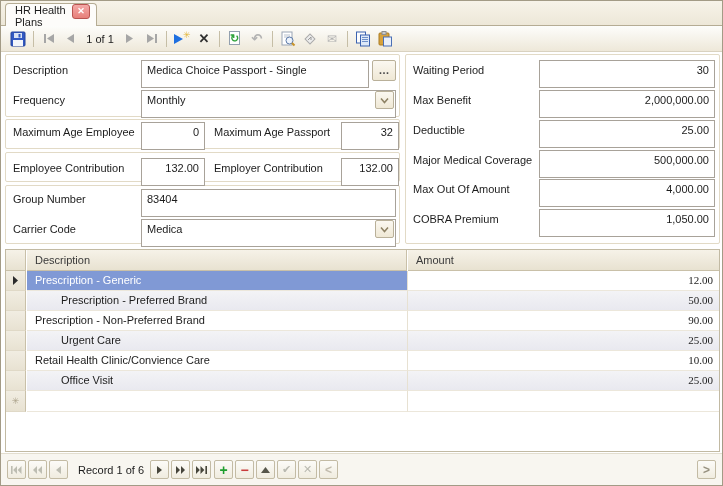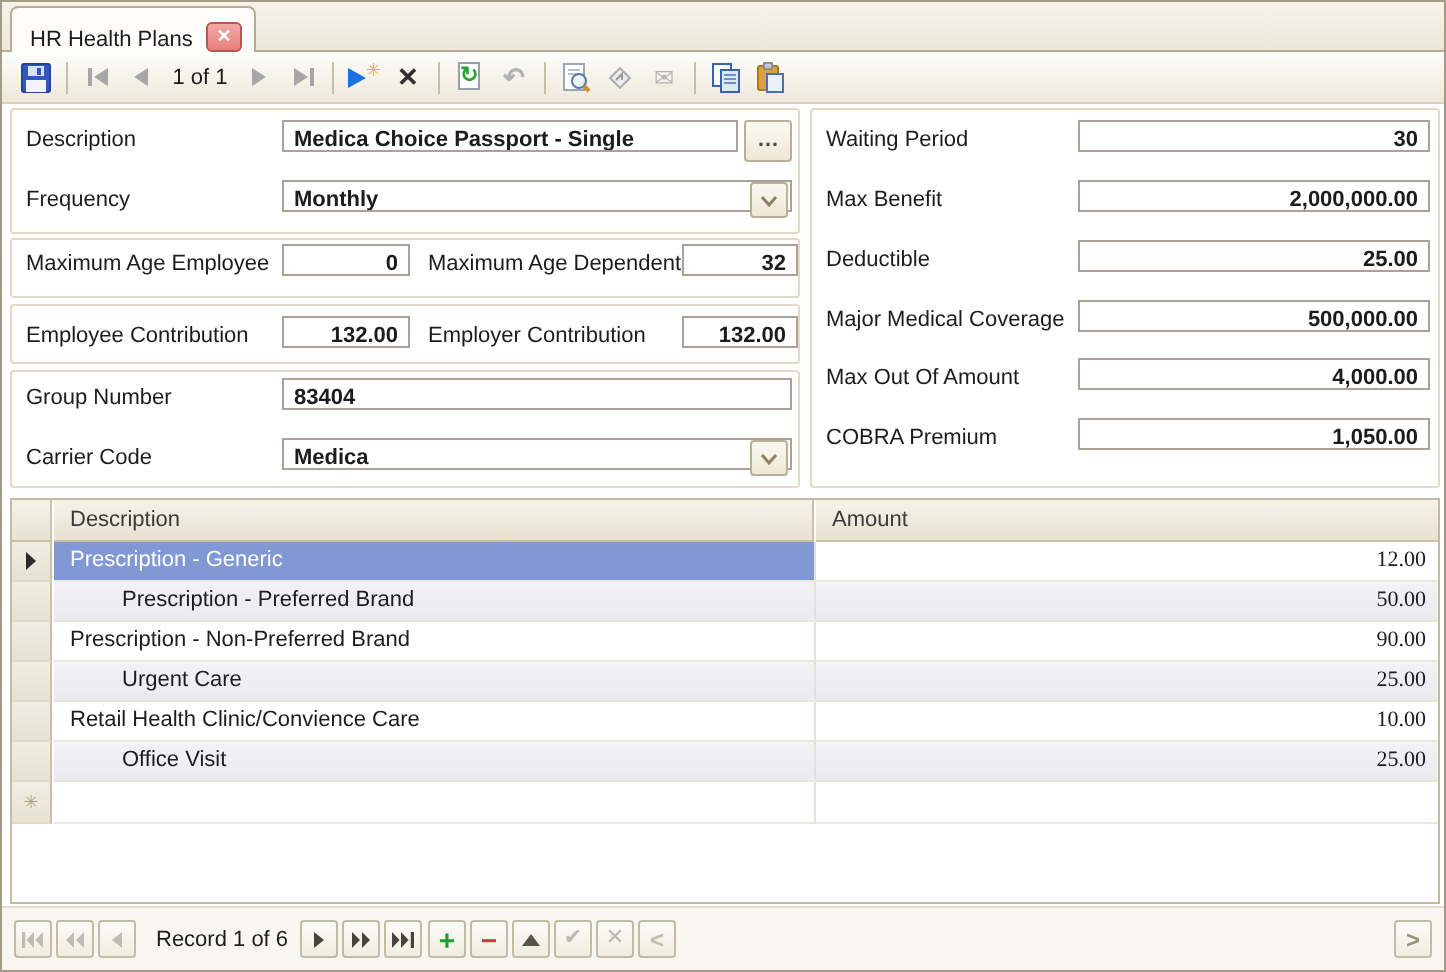--- a/index.html
+++ b/index.html
@@ -5,23 +5,23 @@
   html,body{margin:0;padding:0;background:#CFCFCF;}
   *{box-sizing:border-box;}
   .window{
     position:relative;width:723px;height:486px;background:#FFFFFF;
     border:1px solid #A39B86;overflow:hidden;
     font-family:"Liberation Sans", sans-serif;font-size:11px;color:#1C1C1C;
   }
   
   .tabstrip{position:absolute;left:0;top:0;width:100%;height:25px;
     background:linear-gradient(#F7F3E9,#EDE7D8);border-bottom:1px solid #B5AC94;}
-  .tab{position:absolute;left:4px;top:2px;height:23px;width:123px;z-index:2;
+  .tab{position:absolute;left:4px;top:2px;height:23px;width:92px;z-index:2;
     background:#FDFCFA;border:1px solid #B5AC94;border-bottom:none;
-    border-radius:4px 4px 0 0;display:flex;align-items:flex-end;padding:0 6px 0 9px;}
+    border-radius:4px 4px 0 0;display:flex;align-items:flex-start;padding:0 6px 0 9px;}
   .tab-label{flex:1;}
   .tab-close{width:18px;height:15px;border:1px solid #BA5551;border-radius:3px;
     background:linear-gradient(#F4A9A7,#E7807A);color:#FFF;font-size:9px;font-weight:bold;
     display:flex;align-items:center;justify-content:center;line-height:1;}
   
   .toolbar{position:absolute;left:0;top:25px;width:100%;height:26px;
     background:linear-gradient(#FDFDFB,#EEE8D9);border-bottom:1px solid #D9D2C0;
     display:flex;align-items:center;padding-left:6px;}
   .tbtn{height:20px;min-width:20px;display:flex;align-items:center;justify-content:center;
     margin:0 1px;border-radius:2px;}
@@ -32,22 +32,22 @@
   .dis{color:#B3B3B3;}
   .stack{position:relative;width:16px;height:16px;}
   .stack .pg{position:absolute;left:2px;top:0;width:11px;height:14px;background:#FFF;border:1px solid #93A0AF;}
   .stack .gl{position:absolute;left:3px;top:2px;font-size:11px;font-weight:bold;color:#2FA33B;line-height:1;}
   .newrec{position:relative;width:17px;height:14px;}
   .newrec svg{position:absolute;left:0;top:2px;}
   .newrec .star{position:absolute;right:0;top:-1px;font-size:9px;color:#E3B73C;line-height:1;}
   
   .gbox{position:absolute;border:1px solid #E2DAC6;border-radius:2px;background:#FFF;}
   .flabel{position:absolute;white-space:nowrap;}
-  .finput{position:absolute;height:16px;border:1px solid #A8A299;background:#FFF;
-    line-height:18px;padding:0 5px;white-space:nowrap;overflow:hidden;font-weight:bold;}
+  .finput{position:absolute;height:28px;border:1px solid #A8A299;background:#FFF;
+    line-height:18px;padding:0 5px;white-space:nowrap;overflow:hidden;}
   .num{text-align:right;}
   .fbtn{position:absolute;height:21px;border:1px solid #B9B099;border-radius:2px;
     background:linear-gradient(#FBF8F1,#EFE8D5);display:flex;align-items:center;justify-content:center;
     color:#4A4A4A;font-weight:bold;line-height:1;}
   .combo-arrow{position:absolute;top:1px;width:19px;height:18px;border:1px solid #B9B099;border-radius:2px;
     background:linear-gradient(#FBF8F1,#EFE8D5);display:flex;align-items:center;justify-content:center;}
   
   .grid{position:absolute;left:4px;top:248px;width:715px;height:203px;
     border:1px solid #C2BAA3;background:#FFF;overflow:hidden;}
   .gh{position:absolute;top:0;height:21px;background:linear-gradient(#F6F2E8,#E8E2D1);
@@ -191,21 +191,21 @@
   <span class="flabel" style="left:12px;top:93px">Frequency</span>
   <div class="finput" style="left:140px;top:89px;width:255px">Monthly</div>
   <div class="combo-arrow" style="left:374px;top:90px">
     <svg width="9" height="7" viewBox="0 0 9 7">
         <polyline points="1,1.5 4.5,5.5 8,1.5" fill="none" stroke="#8D8163" stroke-width="1.5"></polyline>
       </svg>
   </div>
 
   <span class="flabel" style="left:12px;top:125px">Maximum Age Employee</span>
   <div class="finput num" style="left:140px;top:121px;width:64px">0</div>
-  <span class="flabel" style="left:213px;top:125px">Maximum Age Dependent</span>
+  <span class="flabel" style="left:213px;top:125px">Maximum Age Passport</span>
   <div class="finput num" style="left:340px;top:121px;width:58px">32</div>
 
   <span class="flabel" style="left:12px;top:161px">Employee Contribution</span>
   <div class="finput num" style="left:140px;top:157px;width:64px">132.00</div>
   <span class="flabel" style="left:213px;top:161px">Employer Contribution</span>
   <div class="finput num" style="left:340px;top:157px;width:58px">132.00</div>
 
   <span class="flabel" style="left:12px;top:192px">Group Number</span>
   <div class="finput" style="left:140px;top:188px;width:255px">83404</div>
 

